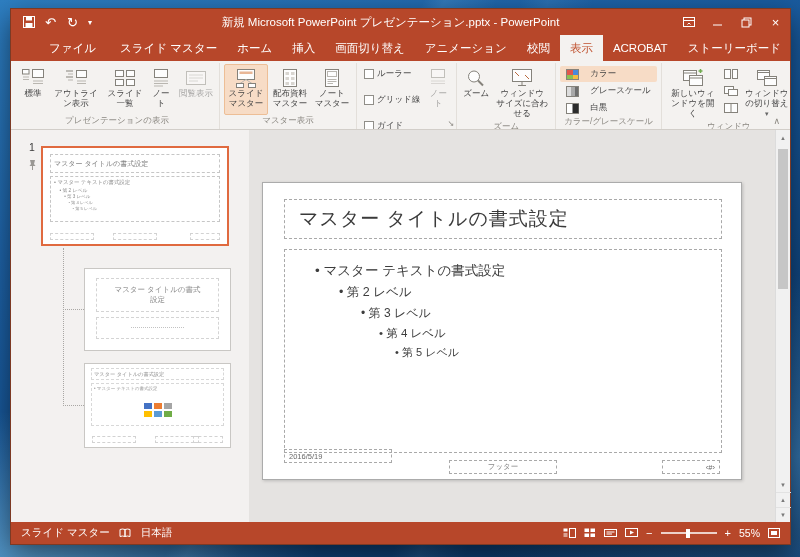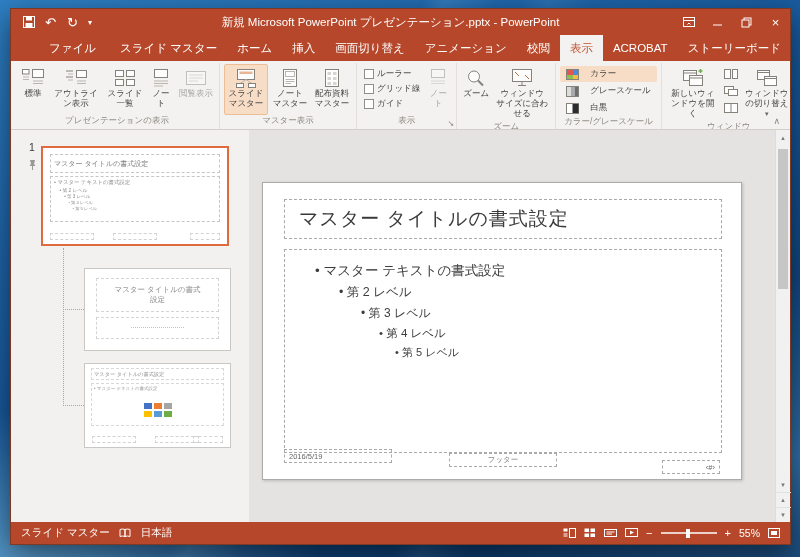--- a/index.html
+++ b/index.html
@@ -51,21 +51,21 @@
   .rg-body { flex:1; display:flex; align-items:stretch; }
   .rg-label { font-size:8.5px; color:#8a8780; text-align:center; padding:0 2px 2px; white-space:nowrap; }
   .bigbtn { display:flex; flex-direction:column; align-items:center; margin:0 1px;
     padding:2px 1px 1px; border:1px solid transparent; border-radius:2px; }
   .bicon { height:21px; display:flex; align-items:center; justify-content:center; flex:0 0 auto; }
   .blbl { font-size:8.5px; line-height:1.2; color:#444; text-align:center; }
   .sel { background:#F7DCC6; border-color:#EDBE96; }
   .dis { opacity:.45; }
   .w28{width:28px}.w30{width:30px}.w38{width:38px}.w40{width:40px}
   .w44{width:44px}.w50{width:50px}.w54{width:54px}.w58{width:58px}
-  .checkcol { display:flex; flex-direction:column; gap:3px; padding:4px 3px 0 4px; }
+  .checkcol { display:flex; flex-direction:column; gap:14px; padding:4px 3px 0 4px; }
   .chk { display:flex; align-items:center; gap:3px; font-size:8.5px; color:#444; white-space:nowrap; }
   .chkbox { width:10px; height:10px; border:1px solid #908e88; background:#fff; flex:0 0 auto; }
   .rowcol { display:flex; flex-direction:column; gap:1px; padding:2px 1px 0; }
   .rowbtn { display:flex; align-items:center; gap:11px; padding:1px 5px; font-size:8.5px;
     color:#444; border:1px solid transparent; border-radius:2px; white-space:nowrap; }
   .smallicons { display:flex; flex-direction:column; gap:1px; padding-top:2px; }
   .sbtn { width:20px; height:16px; display:flex; align-items:center; justify-content:center; }
   .mini-caret { font-size:7px; color:#666; }
   .dlg { position:absolute; right:2px; bottom:1px; font-size:8px; color:#8a8780; }
   .ribbon-collapse { position:absolute; right:10px; bottom:3px; font-size:9px; color:#8a8780; }
@@ -121,21 +121,21 @@
   .ph-body { left:21px; top:66px; width:438px; height:204px; padding:12px 12px 0 30px; }
   .bl { color:#3d3d3d; }
   .bl::before { content:"• "; }
   .bl1{font-size:13.5px;margin-bottom:4px}
   .bl2{font-size:12.5px;margin-left:24px;margin-bottom:4px}
   .bl3{font-size:12px;margin-left:46px;margin-bottom:4px}
   .bl4{font-size:11.5px;margin-left:64px;margin-bottom:4px}
   .bl5{font-size:11px;margin-left:80px}
   .ph-date { left:21px; bottom:16px; width:108px; height:14px; font-size:7.5px; color:#666;
     display:flex; align-items:center; padding:0 4px; }
-  .ph-footer { left:186px; bottom:12px; width:108px; height:14px; font-size:7.5px; color:#8a8a8a;
+  .ph-footer { left:186px; bottom:5px; width:108px; height:14px; font-size:7.5px; color:#8a8a8a;
     display:flex; align-items:center; justify-content:center; }
   .ph-num { right:21px; bottom:5px; width:58px; height:14px; font-size:7.5px; color:#666;
     display:flex; align-items:center; justify-content:flex-end; padding:0 4px; }
 
   .vscroll { width:15px; flex:0 0 auto; background:#F1F1F1; border-left:1px solid #dcdcdc;
     display:flex; flex-direction:column; align-items:center; }
   .vs-btn { width:15px; height:15px; display:flex; align-items:center; justify-content:center;
     font-size:6px; color:#7a7a7a; flex:0 0 auto; }
   .vs-btn.dbl { border-top:1px solid #e2e2e2; }
   .vs-track { flex:1; width:100%; position:relative; }
@@ -299,41 +299,41 @@
                   <rect x="2.5" y="15.5" width="7" height="4" fill="#fdfdfd" stroke="#85827b"></rect>
                   <rect x="14.5" y="15.5" width="7" height="4" fill="#fdfdfd" stroke="#85827b"></rect>
                 </svg>
               </span>
             <span class="blbl">スライド マスター</span>
           </div>
           <div class="bigbtn w40">
             <span class="bicon">
                 <svg width="24" height="20">
                   <rect x="5.5" y="1.5" width="13" height="17" fill="#fdfdfd" stroke="#85827b"></rect>
-                  <rect x="7.5" y="3.5" width="9" height="5" fill="#fdfdfd" stroke="#b9b6b0"></rect>
-                  <line x1="7.5" y1="11.5" x2="16.5" y2="11.5" stroke="#b9b6b0"></line>
-                  <line x1="7.5" y1="13.5" x2="16.5" y2="13.5" stroke="#b9b6b0"></line>
-                  <line x1="7.5" y1="15.5" x2="13" y2="15.5" stroke="#b9b6b0"></line>
-                </svg>
-              </span>
-            <span class="blbl">ノート マスター</span>
-          </div>
-          <div class="bigbtn w40">
-            <span class="bicon">
-                <svg width="24" height="20">
-                  <rect x="5.5" y="1.5" width="13" height="17" fill="#fdfdfd" stroke="#85827b"></rect>
                   <rect x="7.5" y="4" width="3.5" height="3" fill="#d8d5d0"></rect>
                   <rect x="13" y="4" width="3.5" height="3" fill="#d8d5d0"></rect>
                   <rect x="7.5" y="9" width="3.5" height="3" fill="#d8d5d0"></rect>
                   <rect x="13" y="9" width="3.5" height="3" fill="#d8d5d0"></rect>
                   <rect x="7.5" y="14" width="3.5" height="3" fill="#d8d5d0"></rect>
                   <rect x="13" y="14" width="3.5" height="3" fill="#d8d5d0"></rect>
                 </svg>
               </span>
             <span class="blbl">配布資料マスター</span>
+          </div>
+          <div class="bigbtn w40">
+            <span class="bicon">
+                <svg width="24" height="20">
+                  <rect x="5.5" y="1.5" width="13" height="17" fill="#fdfdfd" stroke="#85827b"></rect>
+                  <rect x="7.5" y="3.5" width="9" height="5" fill="#fdfdfd" stroke="#b9b6b0"></rect>
+                  <line x1="7.5" y1="11.5" x2="16.5" y2="11.5" stroke="#b9b6b0"></line>
+                  <line x1="7.5" y1="13.5" x2="16.5" y2="13.5" stroke="#b9b6b0"></line>
+                  <line x1="7.5" y1="15.5" x2="13" y2="15.5" stroke="#b9b6b0"></line>
+                </svg>
+              </span>
+            <span class="blbl">ノート マスター</span>
           </div>
         </div>
         <div class="rg-label">マスター表示</div>
       </div>
 
       <div class="rgroup">
         <div class="rg-body">
           <div class="checkcol">
             <div class="chk">
                 <span class="chkbox"></span>

